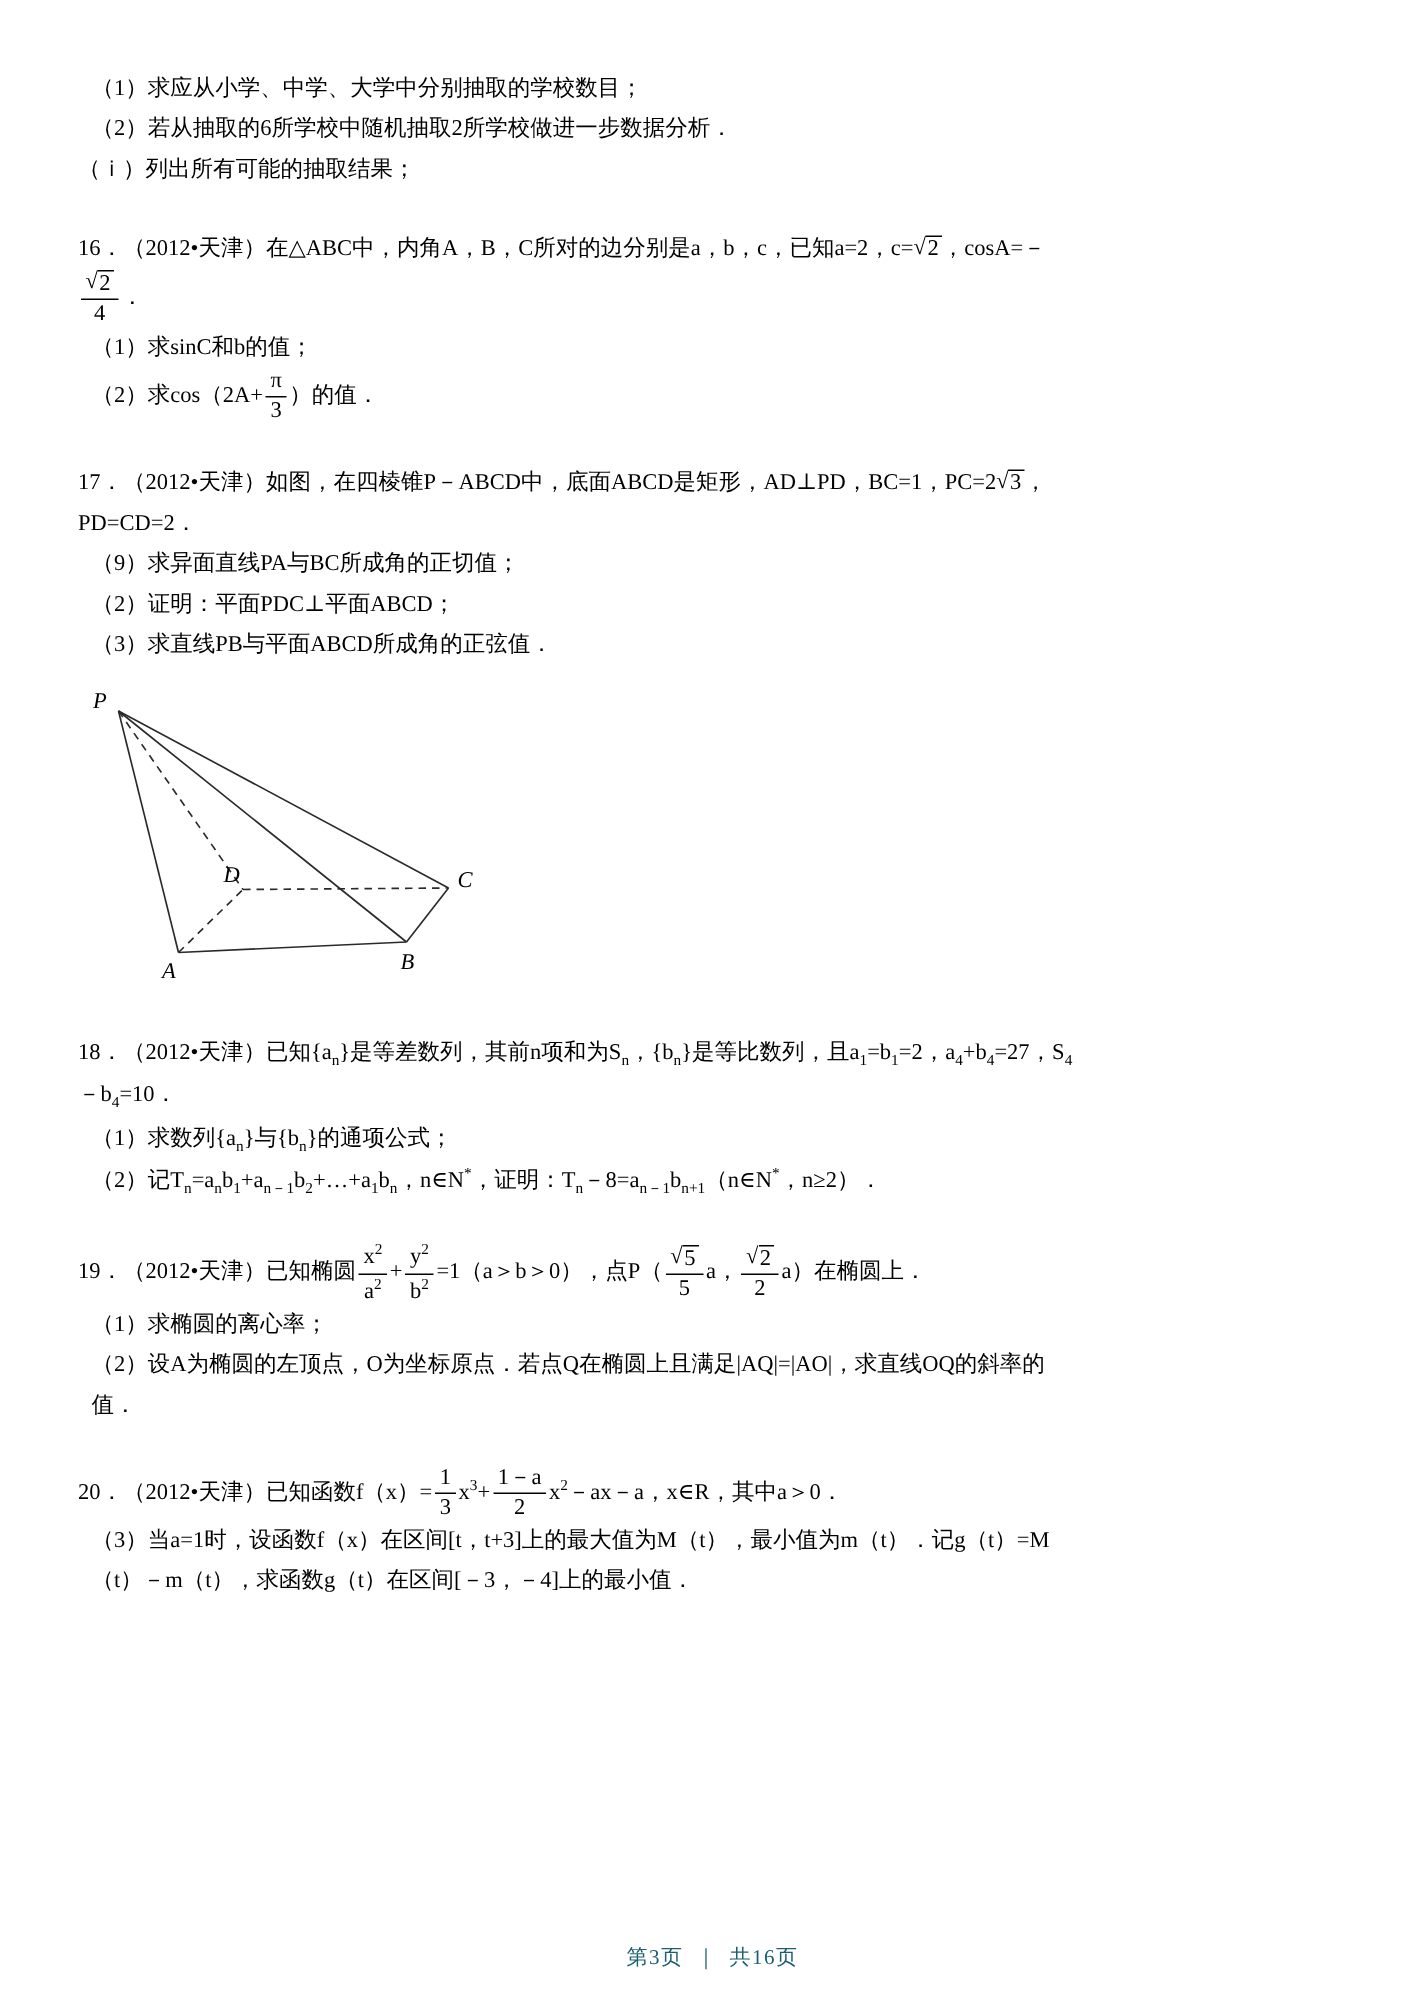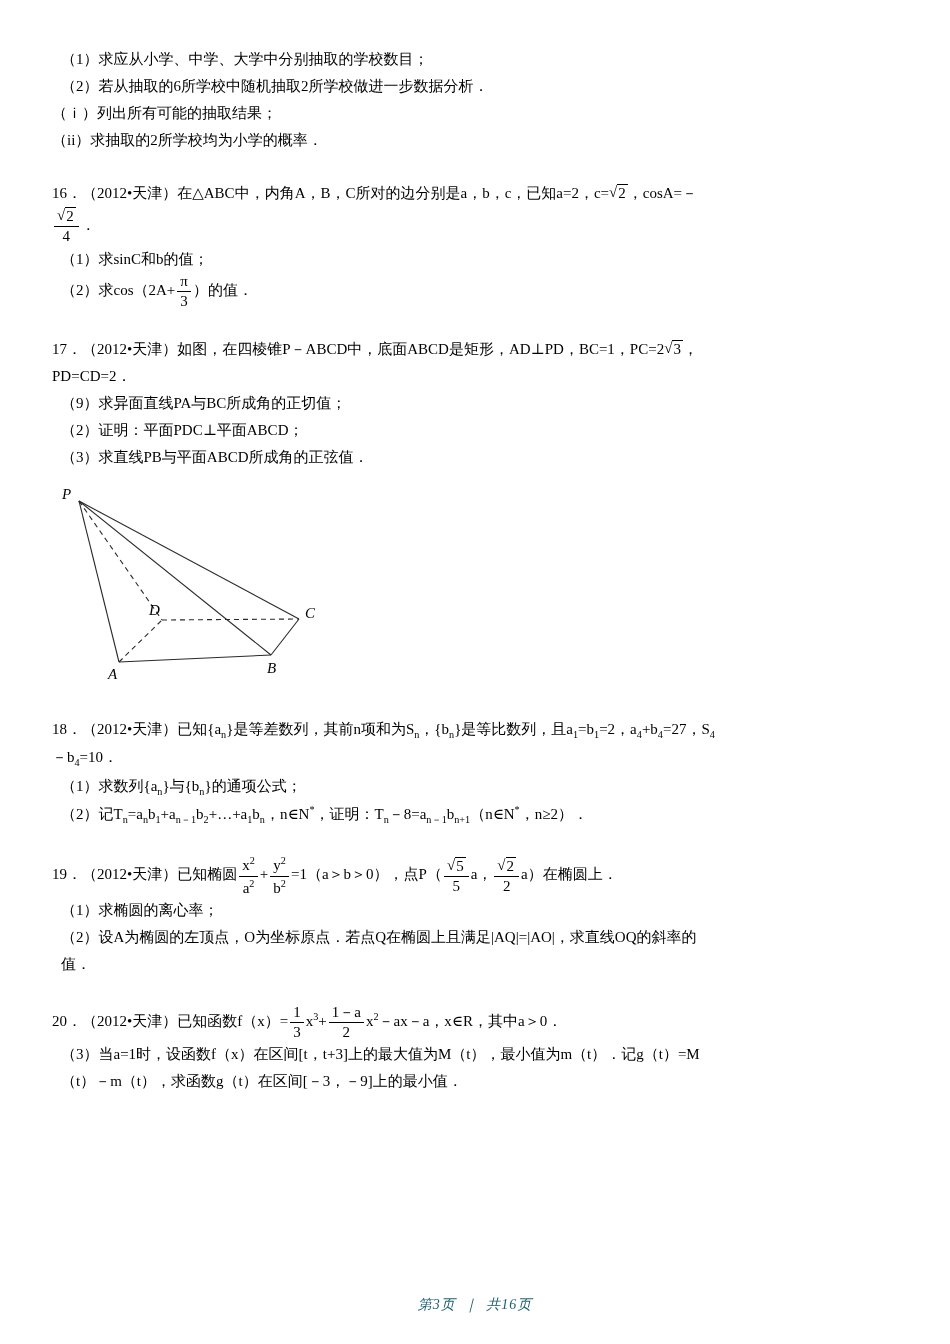--- a/index.html
+++ b/index.html
@@ -34,21 +34,20 @@
 </style>
 </head>
 <body>
 
 <div class="page">
 
   <div class="block">
     <div class="line sub">（1）求应从小学、中学、大学中分别抽取的学校数目；</div>
     <div class="line sub">（2）若从抽取的6所学校中随机抽取2所学校做进一步数据分析．</div>
     <div class="line">（ｉ）列出所有可能的抽取结果；</div>
-    <div class="line">（ii）求抽取的2所学校均为小学的概率．</div>
   </div>
 
   <div class="block">
     <div class="line">16．（2012•天津）在△ABC中，内角A，B，C所对的边分别是a，b，c，已知a=2，c=<span class="sqrt"><span class="rad">√</span><span class="sqrt-body">2</span></span>，cosA=－<span class="frac"><span class="num"><span class="sqrt"><span class="rad">√</span><span class="sqrt-body">2</span></span></span><span class="den">4</span></span>．</div>
     <div class="line sub">（1）求sinC和b的值；</div>
     <div class="line sub">（2）求cos（2A+<span class="frac"><span class="num">π</span><span class="den">3</span></span>）的值．</div>
   </div>
 
   <div class="block">
     <div class="line">17．（2012•天津）如图，在四棱锥P－ABCD中，底面ABCD是矩形，AD⊥PD，BC=1，PC=2<span class="sqrt"><span class="rad">√</span><span class="sqrt-body">3</span></span>，PD=CD=2．</div>
@@ -88,20 +87,20 @@
   </div>
 
   <div class="block">
     <div class="line">19．（2012•天津）已知椭圆<span class="frac"><span class="num">x<sup>2</sup></span><span class="den">a<sup>2</sup></span></span>+<span class="frac"><span class="num">y<sup>2</sup></span><span class="den">b<sup>2</sup></span></span>=1（a＞b＞0），点P（<span class="frac"><span class="num"><span class="sqrt"><span class="rad">√</span><span class="sqrt-body">5</span></span></span><span class="den">5</span></span>a，<span class="frac"><span class="num"><span class="sqrt"><span class="rad">√</span><span class="sqrt-body">2</span></span></span><span class="den">2</span></span>a）在椭圆上．</div>
     <div class="line sub">（1）求椭圆的离心率；</div>
     <div class="line sub">（2）设A为椭圆的左顶点，O为坐标原点．若点Q在椭圆上且满足|AQ|=|AO|，求直线OQ的斜率的值．</div>
   </div>
 
   <div class="block">
     <div class="line">20．（2012•天津）已知函数f（x）=<span class="frac"><span class="num">1</span><span class="den">3</span></span>x<sup>3</sup>+<span class="frac"><span class="num">1－a</span><span class="den">2</span></span>x<sup>2</sup>－ax－a，x∈R，其中a＞0．</div>
-    <div class="line sub">（3）当a=1时，设函数f（x）在区间[t，t+3]上的最大值为M（t），最小值为m（t）．记g（t）=M（t）－m（t），求函数g（t）在区间[－3，－9]上的最小值．</div>
+    <div class="line sub">（3）当a=1时，设函数f（x）在区间[t，t+3]上的最大值为M（t），最小值为m（t）．记g（t）=M（t）－m（t），求函数g（t）在区间[－3，－4]上的最小值．</div>
   </div>
 
 </div>
 
-<div class="footer" style="color: rgb(27, 94, 112); font-style: italic;">
+<div class="footer" style="color: rgb(27, 94, 112);">
   <span>第3页</span><span class="sep">｜</span><span>共16页</span>
 </div>
 
 </body></html>

